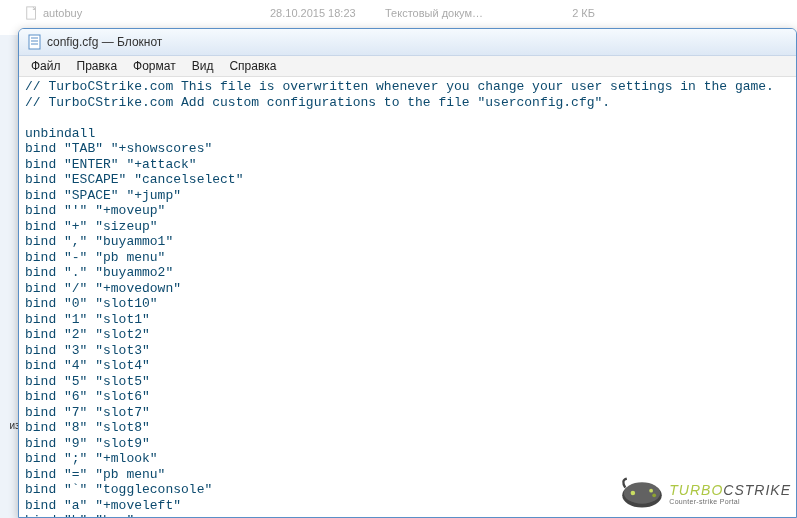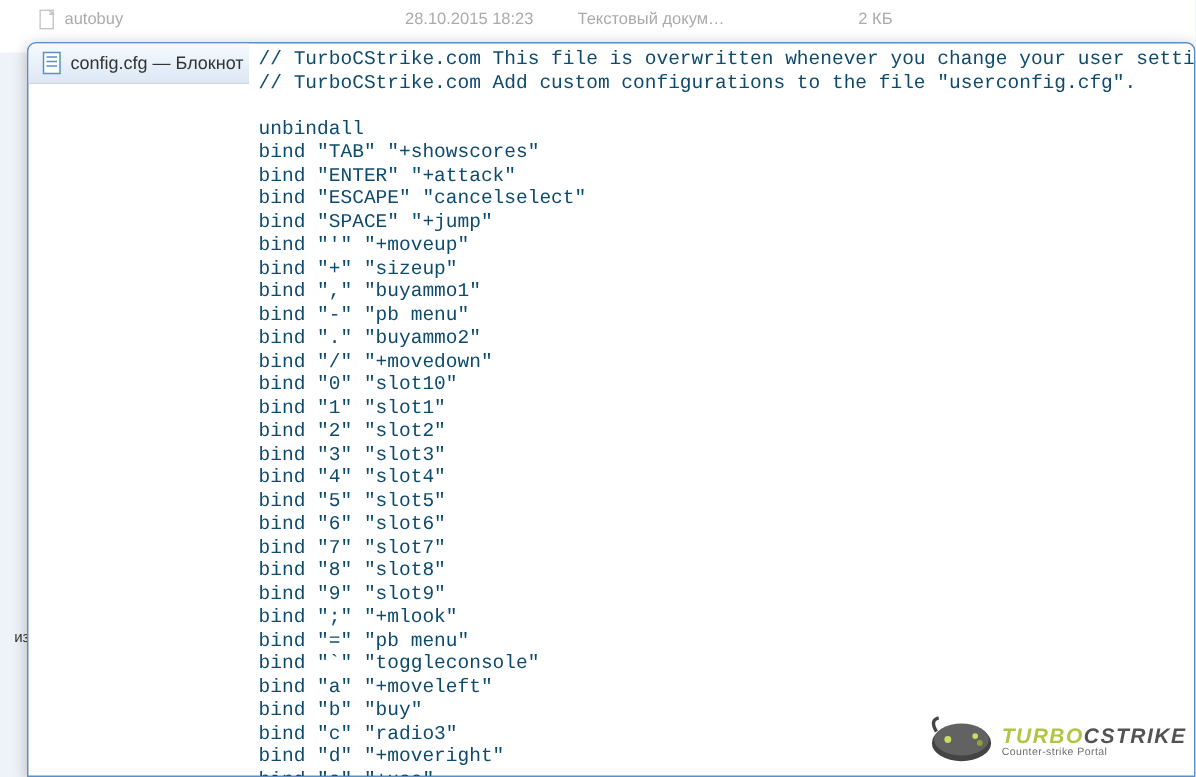--- a/index.html
+++ b/index.html
@@ -5,31 +5,31 @@
 html,body{margin:0;padding:0;font-family:"Segoe UI",Tahoma,sans-serif;font-size:11px;background:#e8eef5;overflow:hidden;width:797px;height:518px;position:relative}
 .explorer-bg{position:absolute;top:0;left:0;right:0;height:35px;background:#fff;border-bottom:1px solid #e0e0e0;padding:5px 0 0 0}
 .explorer-row{display:flex;align-items:center;height:15px;color:#555;font-size:11px;padding:0 0 0 25px}
 .explorer-row .name{width:245px;display:flex;align-items:center}
 .explorer-row .fileicon{width:14px;height:14px;margin-right:4px;display:inline-block}
 .explorer-row .date{width:115px}
 .explorer-row .type{width:130px}
 .explorer-row .size{width:80px;text-align:right}
 .leftstrip{position:absolute;left:0;top:35px;bottom:0;width:18px;background:#eef3f9}
 .leftlabel{position:absolute;left:0;top:420px;width:36px;font-size:10px;color:#333;text-align:center}
-.window{position:absolute;left:18px;top:28px;right:0;bottom:0;background:#fff;border:1px solid #5a8fc7;border-radius:6px 6px 0 0;box-shadow:0 2px 10px rgba(0,0,0,.25);display:flex;flex-direction:row;overflow:hidden}
+.window{position:absolute;left:18px;top:28px;right:0;bottom:0;background:#fff;border:1px solid #5a8fc7;border-radius:6px 6px 0 0;box-shadow:0 2px 10px rgba(0,0,0,.25);display:flex;flex-direction:column;overflow:hidden}
 .titlebar{height:26px;background:linear-gradient(#f5fafe,#dde8f5);display:flex;align-items:center;padding:0 4px;border-bottom:1px solid #c8d6e8}
 .titlebar .icon{width:16px;height:16px;margin:0 4px;display:inline-block}
 .titlebar .title{color:#333;font-size:12px}
 .menubar{height:20px;background:#f4f4f4;border-bottom:1px solid #e0e0e0;display:flex;align-items:center;padding:0 4px;font-size:12px}
 .menuitem{padding:2px 8px;color:#222;cursor:default}
 .content{flex:1;overflow:auto;padding:2px 6px;font-family:"Courier New",monospace;font-size:13px;line-height:15.5px;color:#0c4a6e;white-space:pre}
 .watermark{position:absolute;right:6px;bottom:6px;display:flex;align-items:center;opacity:.95;pointer-events:none}
 .watermark svg{width:46px;height:38px}
 .watermark .txt{margin-left:4px;font-family:Arial,sans-serif}
-.watermark .big{font-size:14px;font-weight:bold;font-style:italic;color:#a9c43a;letter-spacing:1px}
+.watermark .big{font-size:14px;font-weight:normal;font-style:italic;color:#a9c43a;letter-spacing:1px}
 .watermark .big .dark{color:#4a4a4a}
 .watermark .small{font-size:7px;color:#666;letter-spacing:0.3px}
 </style>
 </head>
 <body>
 
 <div class="explorer-bg">
   <div class="explorer-row" style="opacity:.5">
     <span class="name">
       <span class="fileicon">
@@ -53,20 +53,27 @@
   <div class="titlebar">
     <span class="icon">
       <svg viewBox="0 0 16 16">
           <rect x="2" y="1" width="11" height="14" fill="#fff" stroke="#5a8fc7"></rect>
           <line x1="4" y1="4" x2="11" y2="4" stroke="#5a8fc7"></line>
           <line x1="4" y1="7" x2="11" y2="7" stroke="#5a8fc7"></line>
           <line x1="4" y1="10" x2="11" y2="10" stroke="#5a8fc7"></line>
         </svg>
     </span>
     <span class="title">config.cfg — Блокнот</span>
+  </div>
+  <div class="menubar">
+    <span class="menuitem">Файл</span>
+    <span class="menuitem">Правка</span>
+    <span class="menuitem">Формат</span>
+    <span class="menuitem">Вид</span>
+    <span class="menuitem">Справка</span>
   </div>
   <div class="content">// TurboCStrike.com This file is overwritten whenever you change your user settings in the game.
 // TurboCStrike.com Add custom configurations to the file "userconfig.cfg".
 
 unbindall
 bind "TAB" "+showscores"
 bind "ENTER" "+attack"
 bind "ESCAPE" "cancelselect"
 bind "SPACE" "+jump"
 bind "'" "+moveup"

